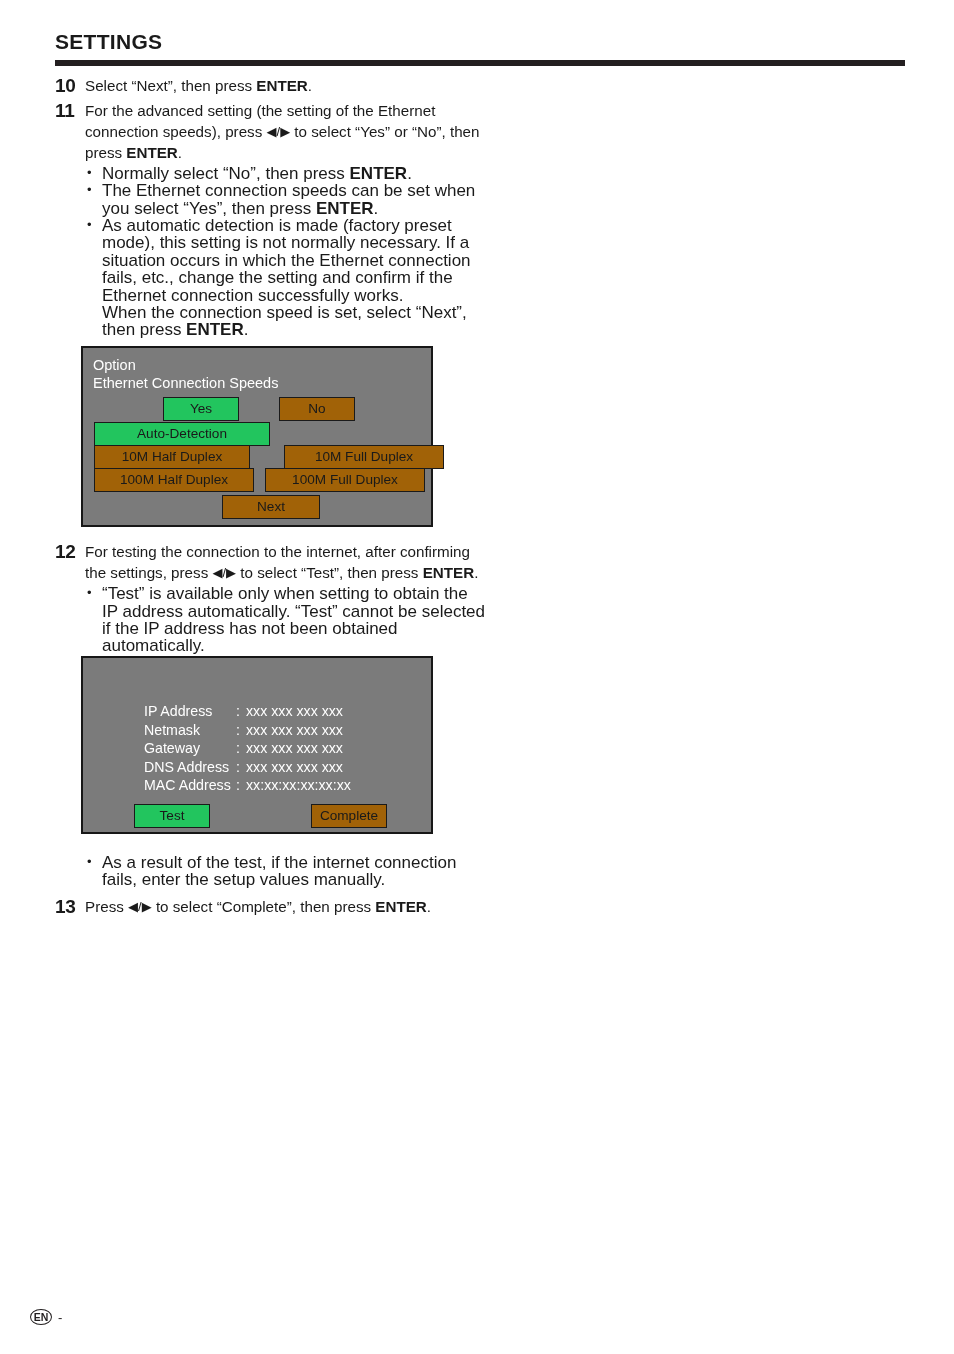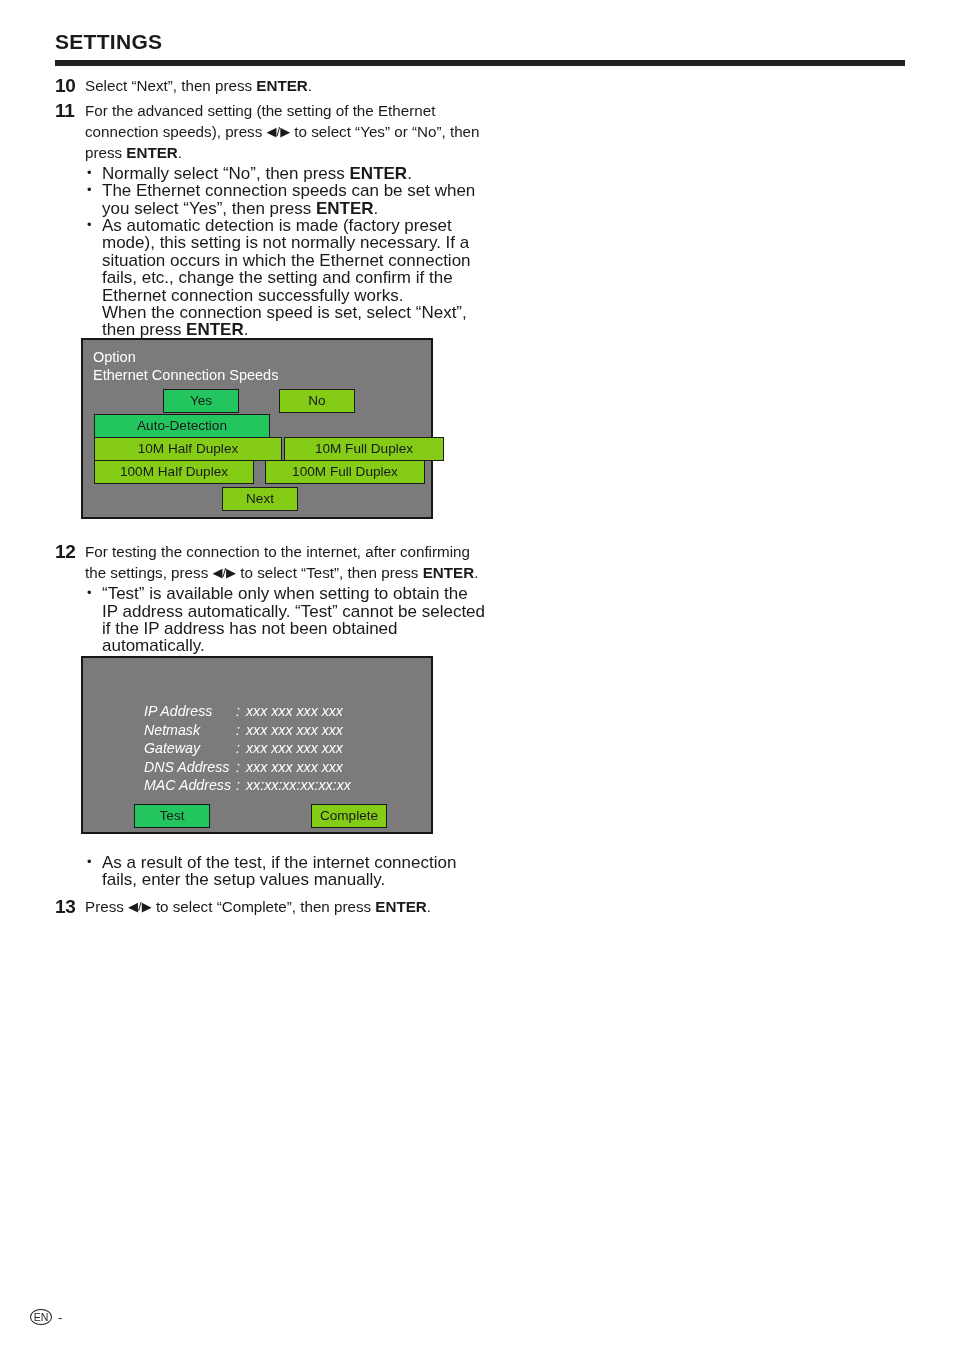--- a/index.html
+++ b/index.html
@@ -106,37 +106,37 @@
     box-sizing: border-box;
   }
   .osd-title {
     color: #ffffff;
     font-size: 14.5px;
     line-height: 18px;
   }
   .osd-btn {
     box-sizing: border-box;
     border: 1.5px solid #1a1a1a;
-    background: #84cc16;
+    background: #a16207;
     color: #1a1a1a;
     font-size: 13.6px;
     text-align: center;
     line-height: 19px;
     padding: 1px 0 2px 0;
     position: absolute;
     white-space: nowrap;
   }
   .osd-btn.sel {
     background: #22c55e;
   }
 
   
   #osd-speeds {
     left: 81px;
-    top: 338px;
+    top: 346px;
     width: 352px;
     height: 181px;
   }
   #osd-speeds .osd-title { position: absolute; left: 10px; }
   #osd-speeds .t1 { top: 8px; }
   #osd-speeds .t2 { top: 26px; }
 
   
   #osd-confirm {
     left: 81px;
@@ -154,21 +154,20 @@
     font-size: 14.2px;
     padding-left: 6px;
   }
   .netinfo {
     position: absolute;
     left: 61px;
     top: 44px;
     color: #ffffff;
     font-size: 14.2px;
     line-height: 18.5px;
-    font-style: italic;
   }
   .netinfo-row { display: flex; }
   .netinfo-label { width: 92px; flex: 0 0 92px; }
   .netinfo-sep { width: 10px; flex: 0 0 10px; }
   .netinfo-value { white-space: nowrap; }
 
   
   .footer {
     position: absolute;
     left: 30px;
@@ -176,21 +175,21 @@
     display: flex;
     align-items: center;
     gap: 6px;
   }
   .lang-badge {
     width: 22px;
     height: 16px;
     border: 1.6px solid #231f20;
     border-radius: 50%;
     font-size: 10.5px;
-    font-weight: normal;
+    font-weight: bold;
     line-height: 14px;
     text-align: center;
     color: #231f20;
     box-sizing: border-box;
   }
   .page-dash {
     font-size: 13px;
     color: #231f20;
   }
 </style>
@@ -234,27 +233,27 @@
 
 <div class="osd" id="osd-speeds">
   <div class="osd-title t1">Option</div>
   <div class="osd-title t2">Ethernet Connection Speeds</div>
 
   <div class="osd-btn sel" style="left:80px; top:49px; width:76px;">Yes</div>
   <div class="osd-btn" style="left:196px; top:49px; width:76px;">No</div>
 
   <div class="osd-btn sel" style="left:11px; top:74px; width:176px;">Auto-Detection</div>
 
-  <div class="osd-btn" style="left:11px; top:97px; width:188px;">10M Half Duplex</div>
+  <div class="osd-btn" style="left:11px; top:97px; width:156px;">10M Half Duplex</div>
   <div class="osd-btn" style="left:182px; top:97px; width:160px;margin-left:19px;">10M Full Duplex</div>
 
   <div class="osd-btn" style="left:11px; top:120px; width:160px;">100M Half Duplex</div>
   <div class="osd-btn" style="left:182px; top:120px; width:160px;">100M Full Duplex</div>
 
-  <div class="osd-btn" style="left:139px; top:147px; width:76px;">Next</div>
+  <div class="osd-btn" style="left:139px; top:147px; width:98px;">Next</div>
 </div>
 
 <div class="steps" style="top:540px;">
   <div class="step">
     <div class="step-num">12</div>
     <div class="step-body">
       <span>For testing the connection to the internet, after confirming the settings, press </span><span class="arrows">◀/▶</span><span> to select “Test”, then press </span><span class="b">ENTER</span><span>.</span>
 
       <ul class="bullets">
         <li>

